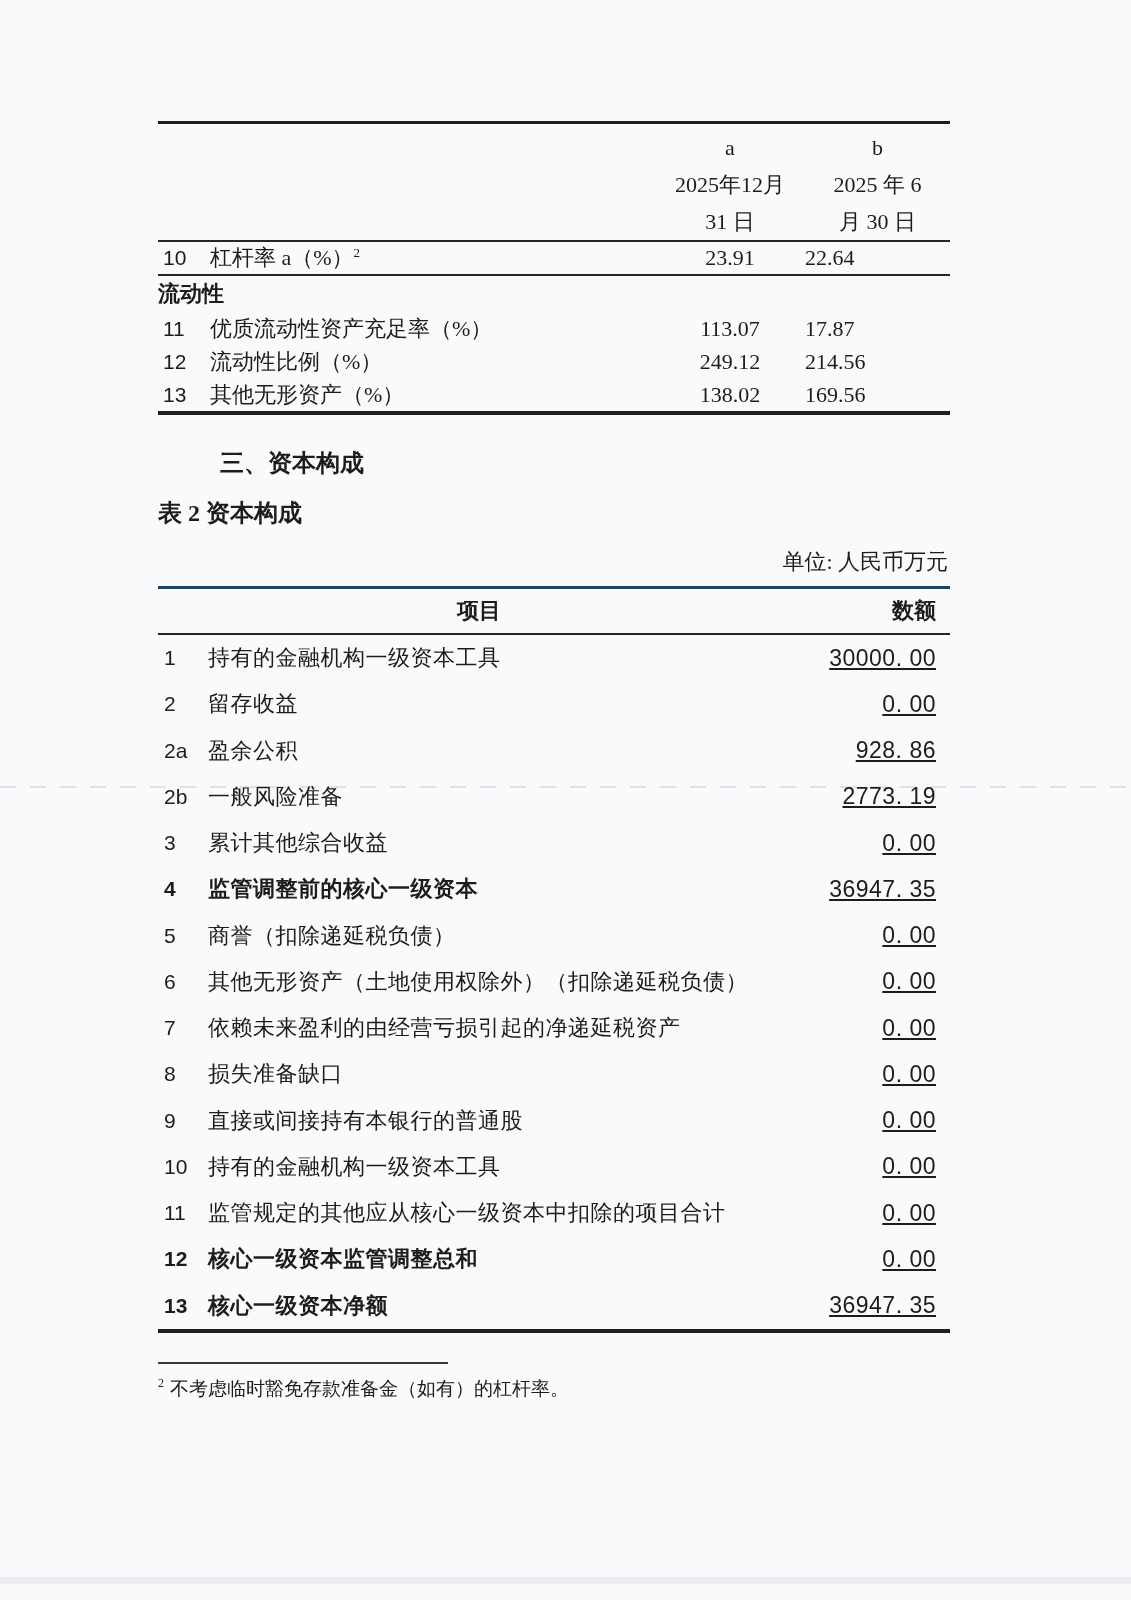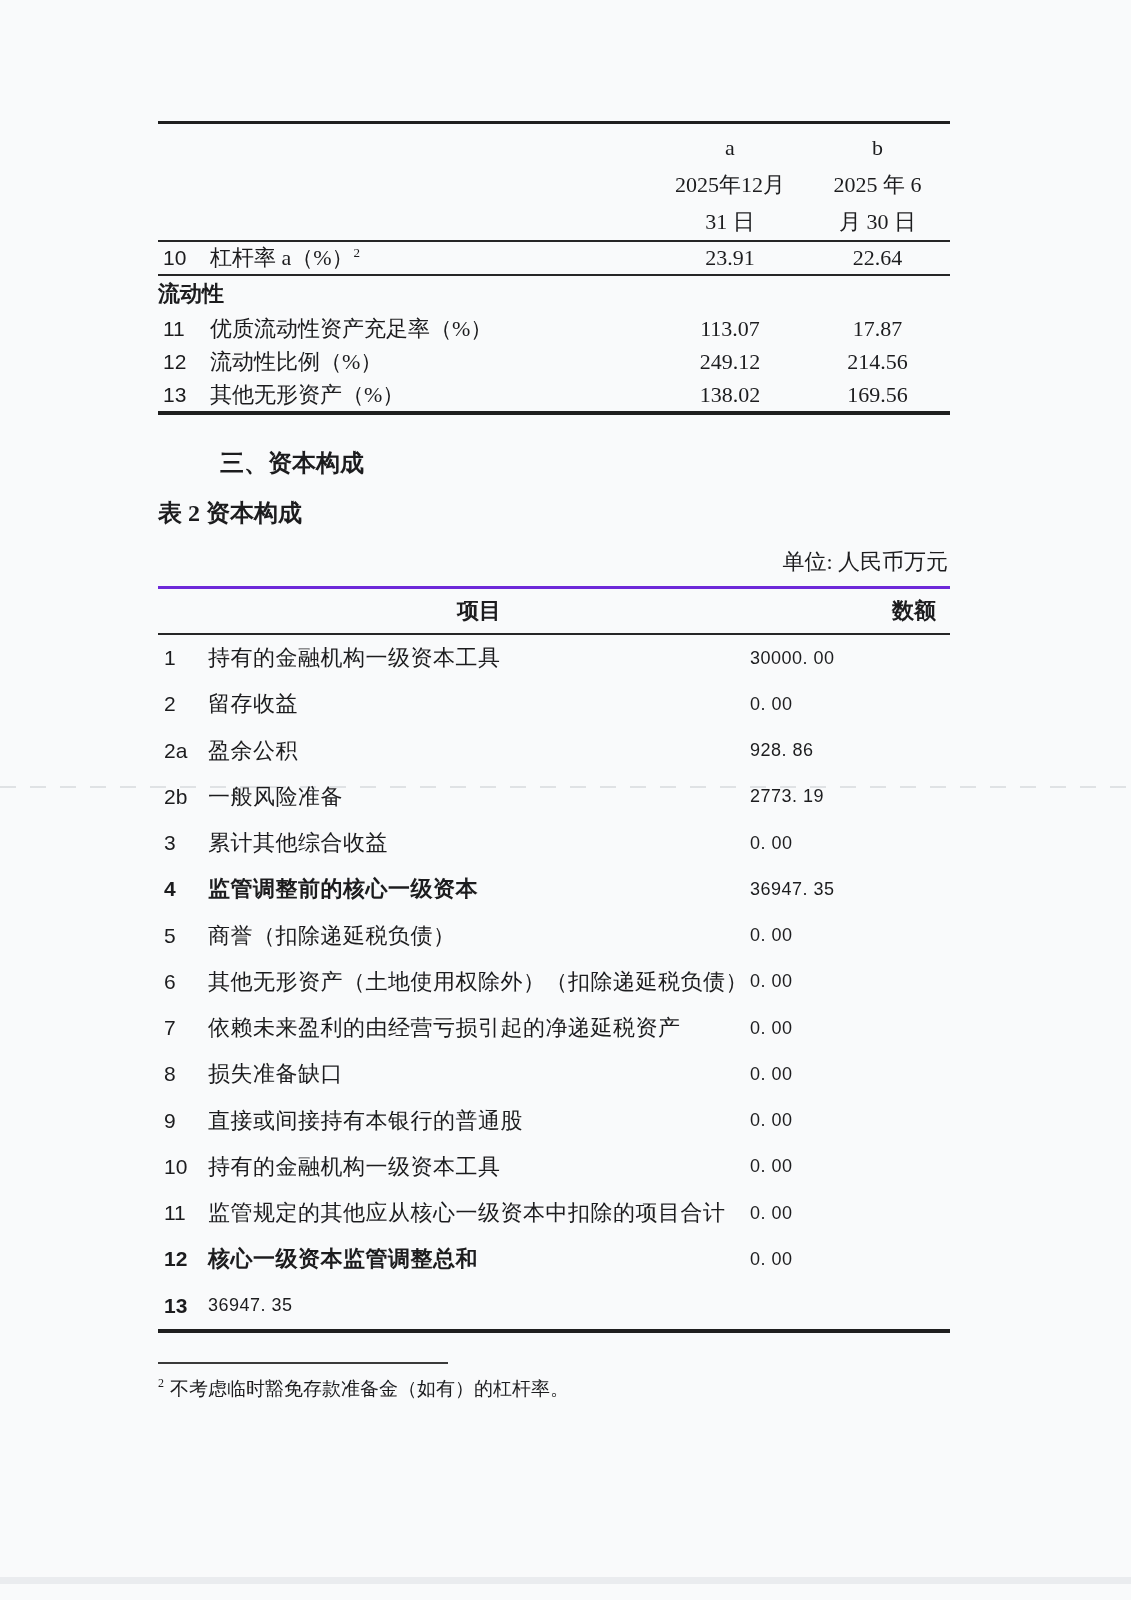--- a/index.html
+++ b/index.html
@@ -38,39 +38,39 @@
   .rt-header { display: flex; align-items: flex-start; padding-top: 5px; border-bottom: 2px solid #262626; }
   .rt-header .spacer { flex: 1; }
   .rt-head-col { width: 150px; text-align: center; font-size: 22px; line-height: 37px; }
   .rt-head-col.b { width: 145px; }
   .rt-row { display: flex; align-items: center; height: 33px; font-size: 22px; }
   .rt-row.bordered { border-bottom: 2px solid #262626; height: 34px; }
   .rt-no { width: 52px; padding-left: 5px; font-family: "Liberation Sans", sans-serif; font-size: 21px; }
   .rt-label { flex: 1; }
   .rt-label sup { font-size: 13px; }
   .rt-val-a { width: 150px; text-align: center; }
-  .rt-val-b { width: 145px; text-align: center; }
+  .rt-val-b { width: 145px; }
   .rt-section { font-weight: bold; font-size: 22px; height: 36px; display: flex; align-items: center; }
 
   
   .sec-heading { margin: 32px 0 0 62px; font-size: 24px; font-weight: bold; }
   .sec-intro { margin: 14px 0 0 58px; font-size: 23px; }
   .table-title { margin-top: 18px; text-align: left; font-size: 24px; font-weight: bold; }
   .unit-note { margin-top: 18px; text-align: right; font-size: 22px; padding-right: 2px; }
 
   
-  .capital-table { margin-top: 9px; border-top: 3px solid #6d28d9; border-bottom: 4px solid #1f1f1f; }
+  .capital-table { margin-top: 9px; border-top: 3px solid #0c4a6e; border-bottom: 4px solid #1f1f1f; }
   .ct-header { display: flex; align-items: center; height: 46px; border-bottom: 2px solid #262626; font-weight: bold; font-size: 22px; }
   .ct-header .h-no { width: 50px; }
   .ct-header .h-item { flex: 1; text-align: center; }
   .ct-header .h-amount { width: 200px; text-align: right; padding-right: 14px; }
   .ct-row { display: flex; align-items: center; height: 46.25px; font-size: 22px; }
   .ct-no { width: 50px; padding-left: 6px; font-family: "Liberation Sans", sans-serif; font-size: 21px; }
   .ct-label { flex: 1; letter-spacing: .5px; }
-  .ct-amount { width: 200px; padding-right: 14px; font-family: "Liberation Sans", sans-serif; font-size: 18px; letter-spacing: .5px; }
+  .ct-amount { width: 200px; text-align: right; padding-right: 14px; font-family: "Liberation Sans", sans-serif; font-size: 23px; letter-spacing: .5px; text-decoration: underline; }
   .ct-row.bold .ct-label, .ct-row.bold .ct-no { font-weight: bold; }
 
   
   .footnote-rule { margin-top: 29px; width: 290px; border-top: 2px solid #3a3a3a; }
   .footnote { margin-top: 12px; font-size: 19px; }
   .footnote sup { font-size: 12px; margin-right: 6px; }
 </style>
 </head>
 <body>
 
@@ -200,20 +200,21 @@
           <div class="ct-label">监管规定的其他应从核心一级资本中扣除的项目合计</div>
           <div class="ct-amount">0. 00</div>
         </div>
         <div class="ct-row bold">
           <div class="ct-no">12</div>
           <div class="ct-label">核心一级资本监管调整总和</div>
           <div class="ct-amount">0. 00</div>
         </div>
         <div class="ct-row bold">
           <div class="ct-no">13</div>
+          <div class="ct-label">核心一级资本净额</div>
           <div class="ct-amount">36947. 35</div>
         </div>
       </div>
   </section>
 
   <div class="footnote-rule"></div>
   <p class="footnote"><sup>2</sup><span>不考虑临时豁免存款准备金（如有）的杠杆率。</span></p>
 
 </div>
 

